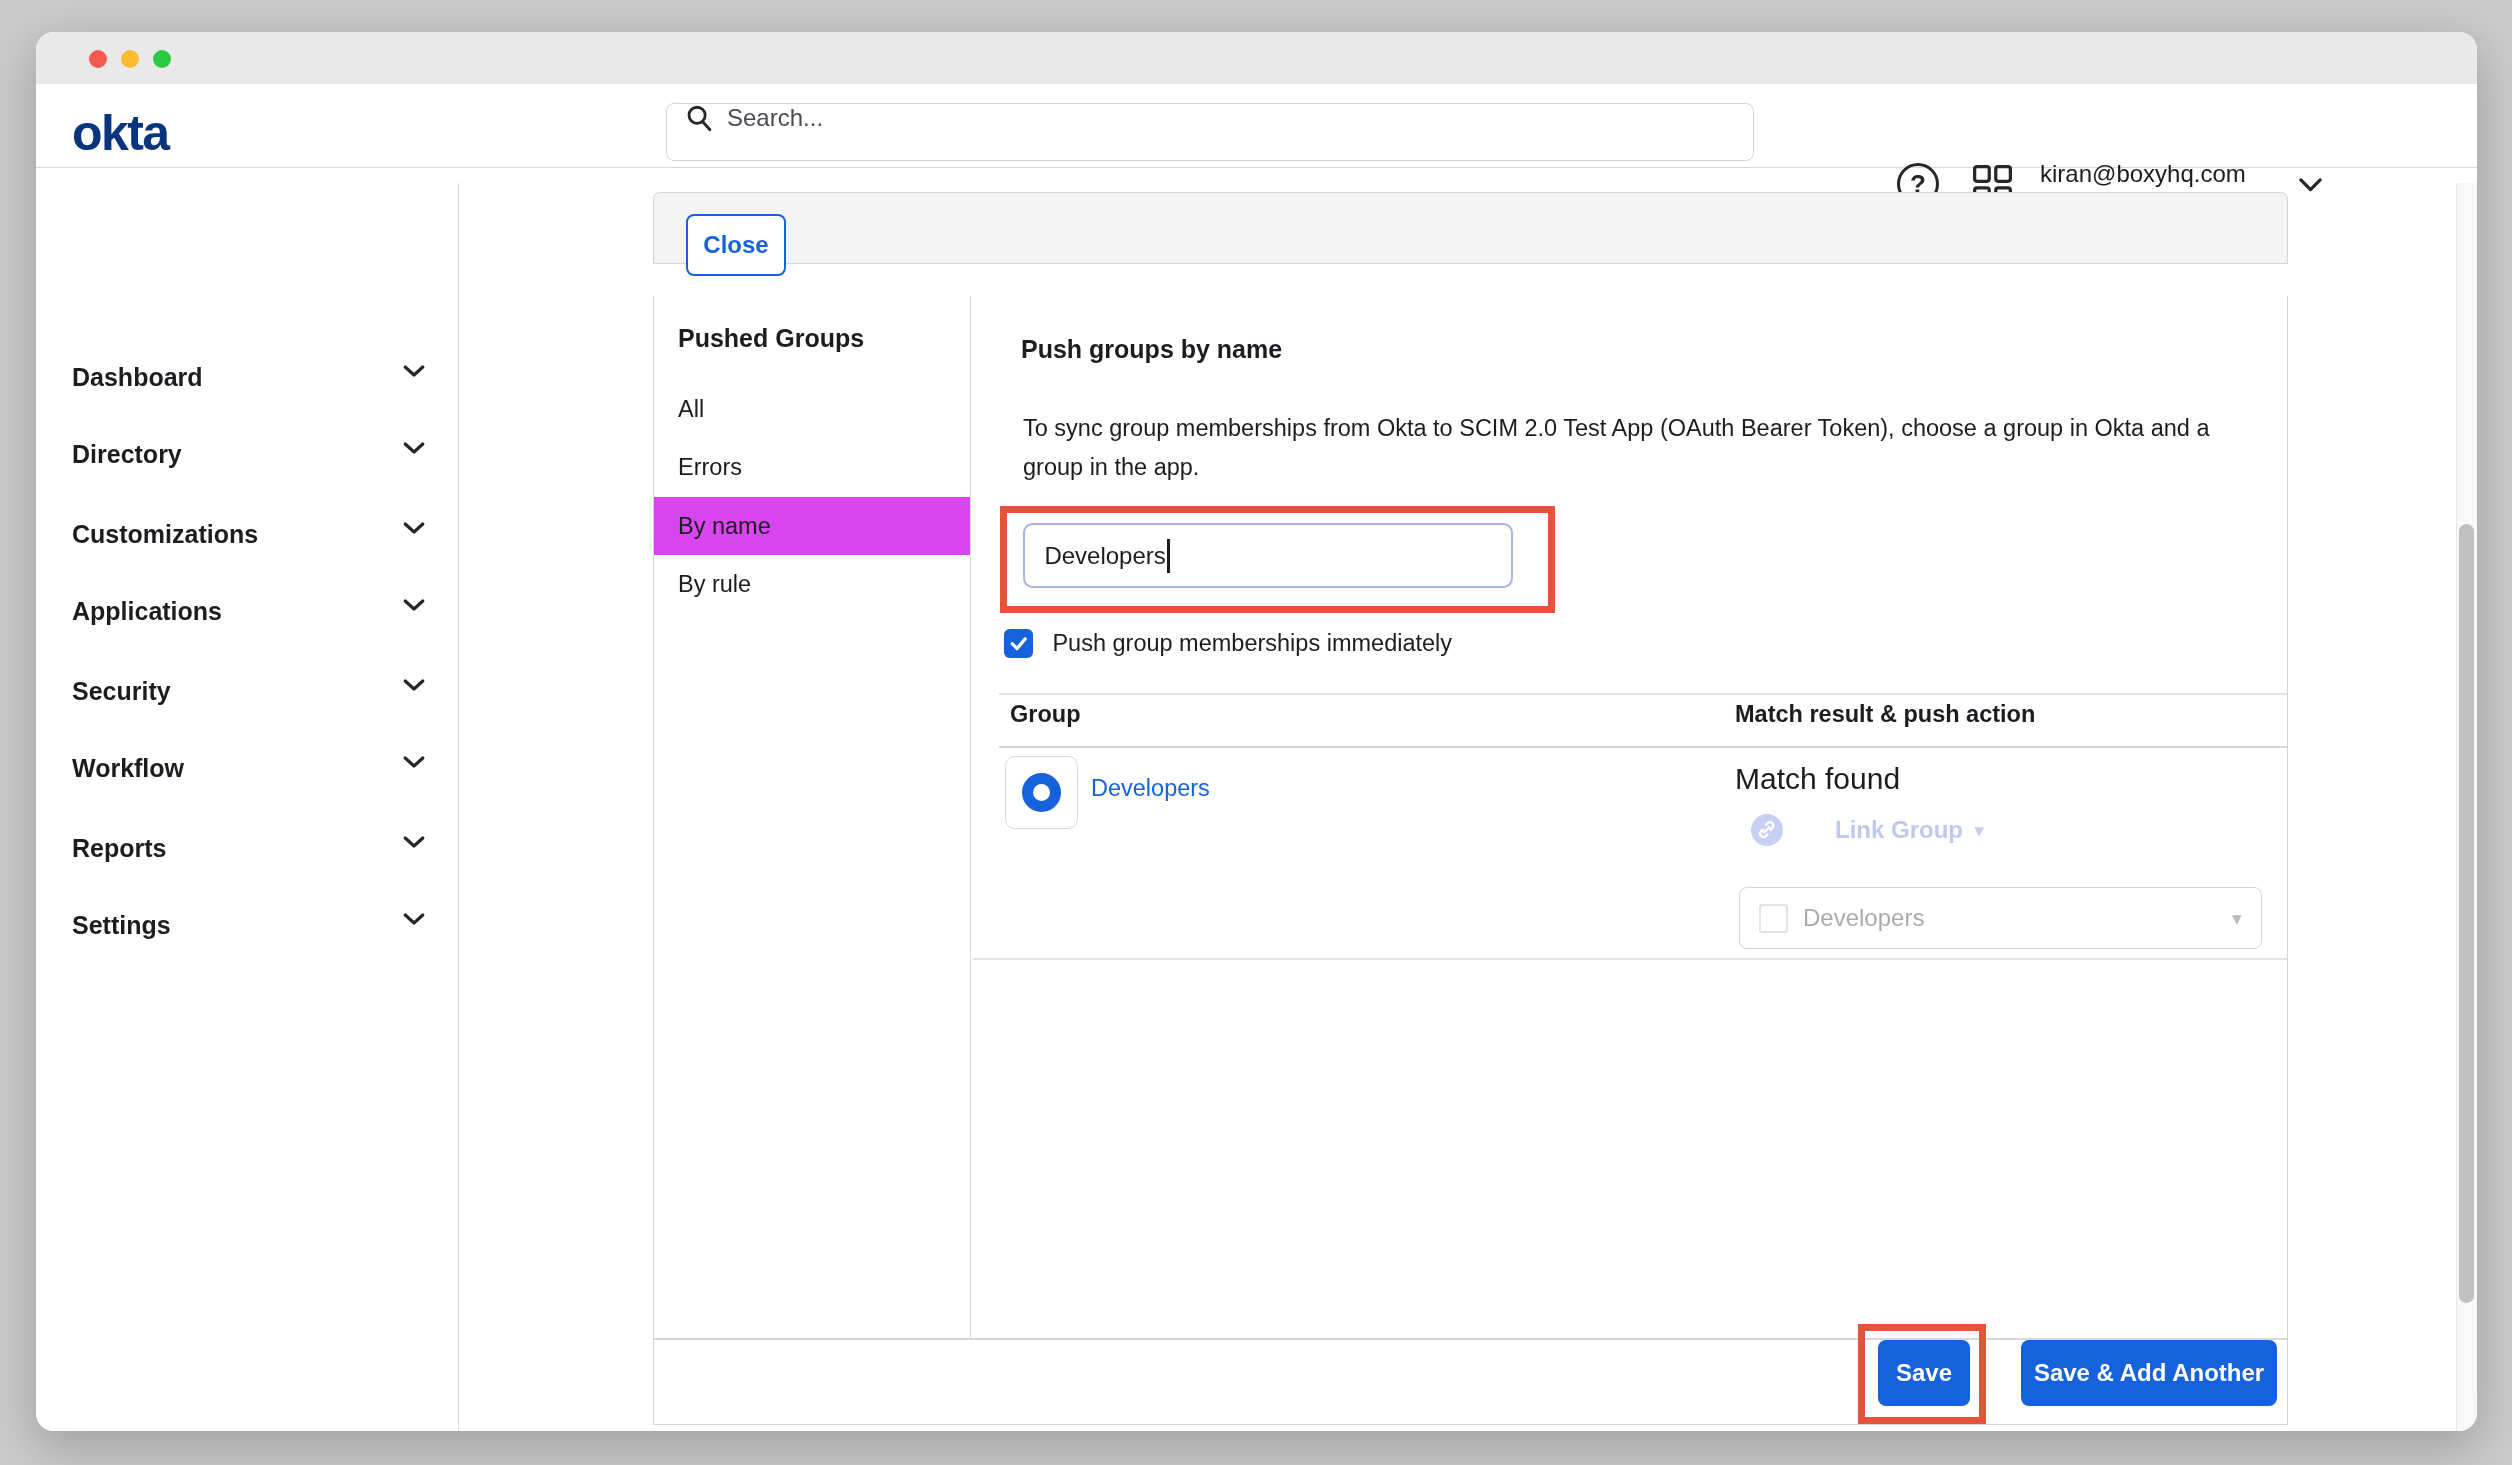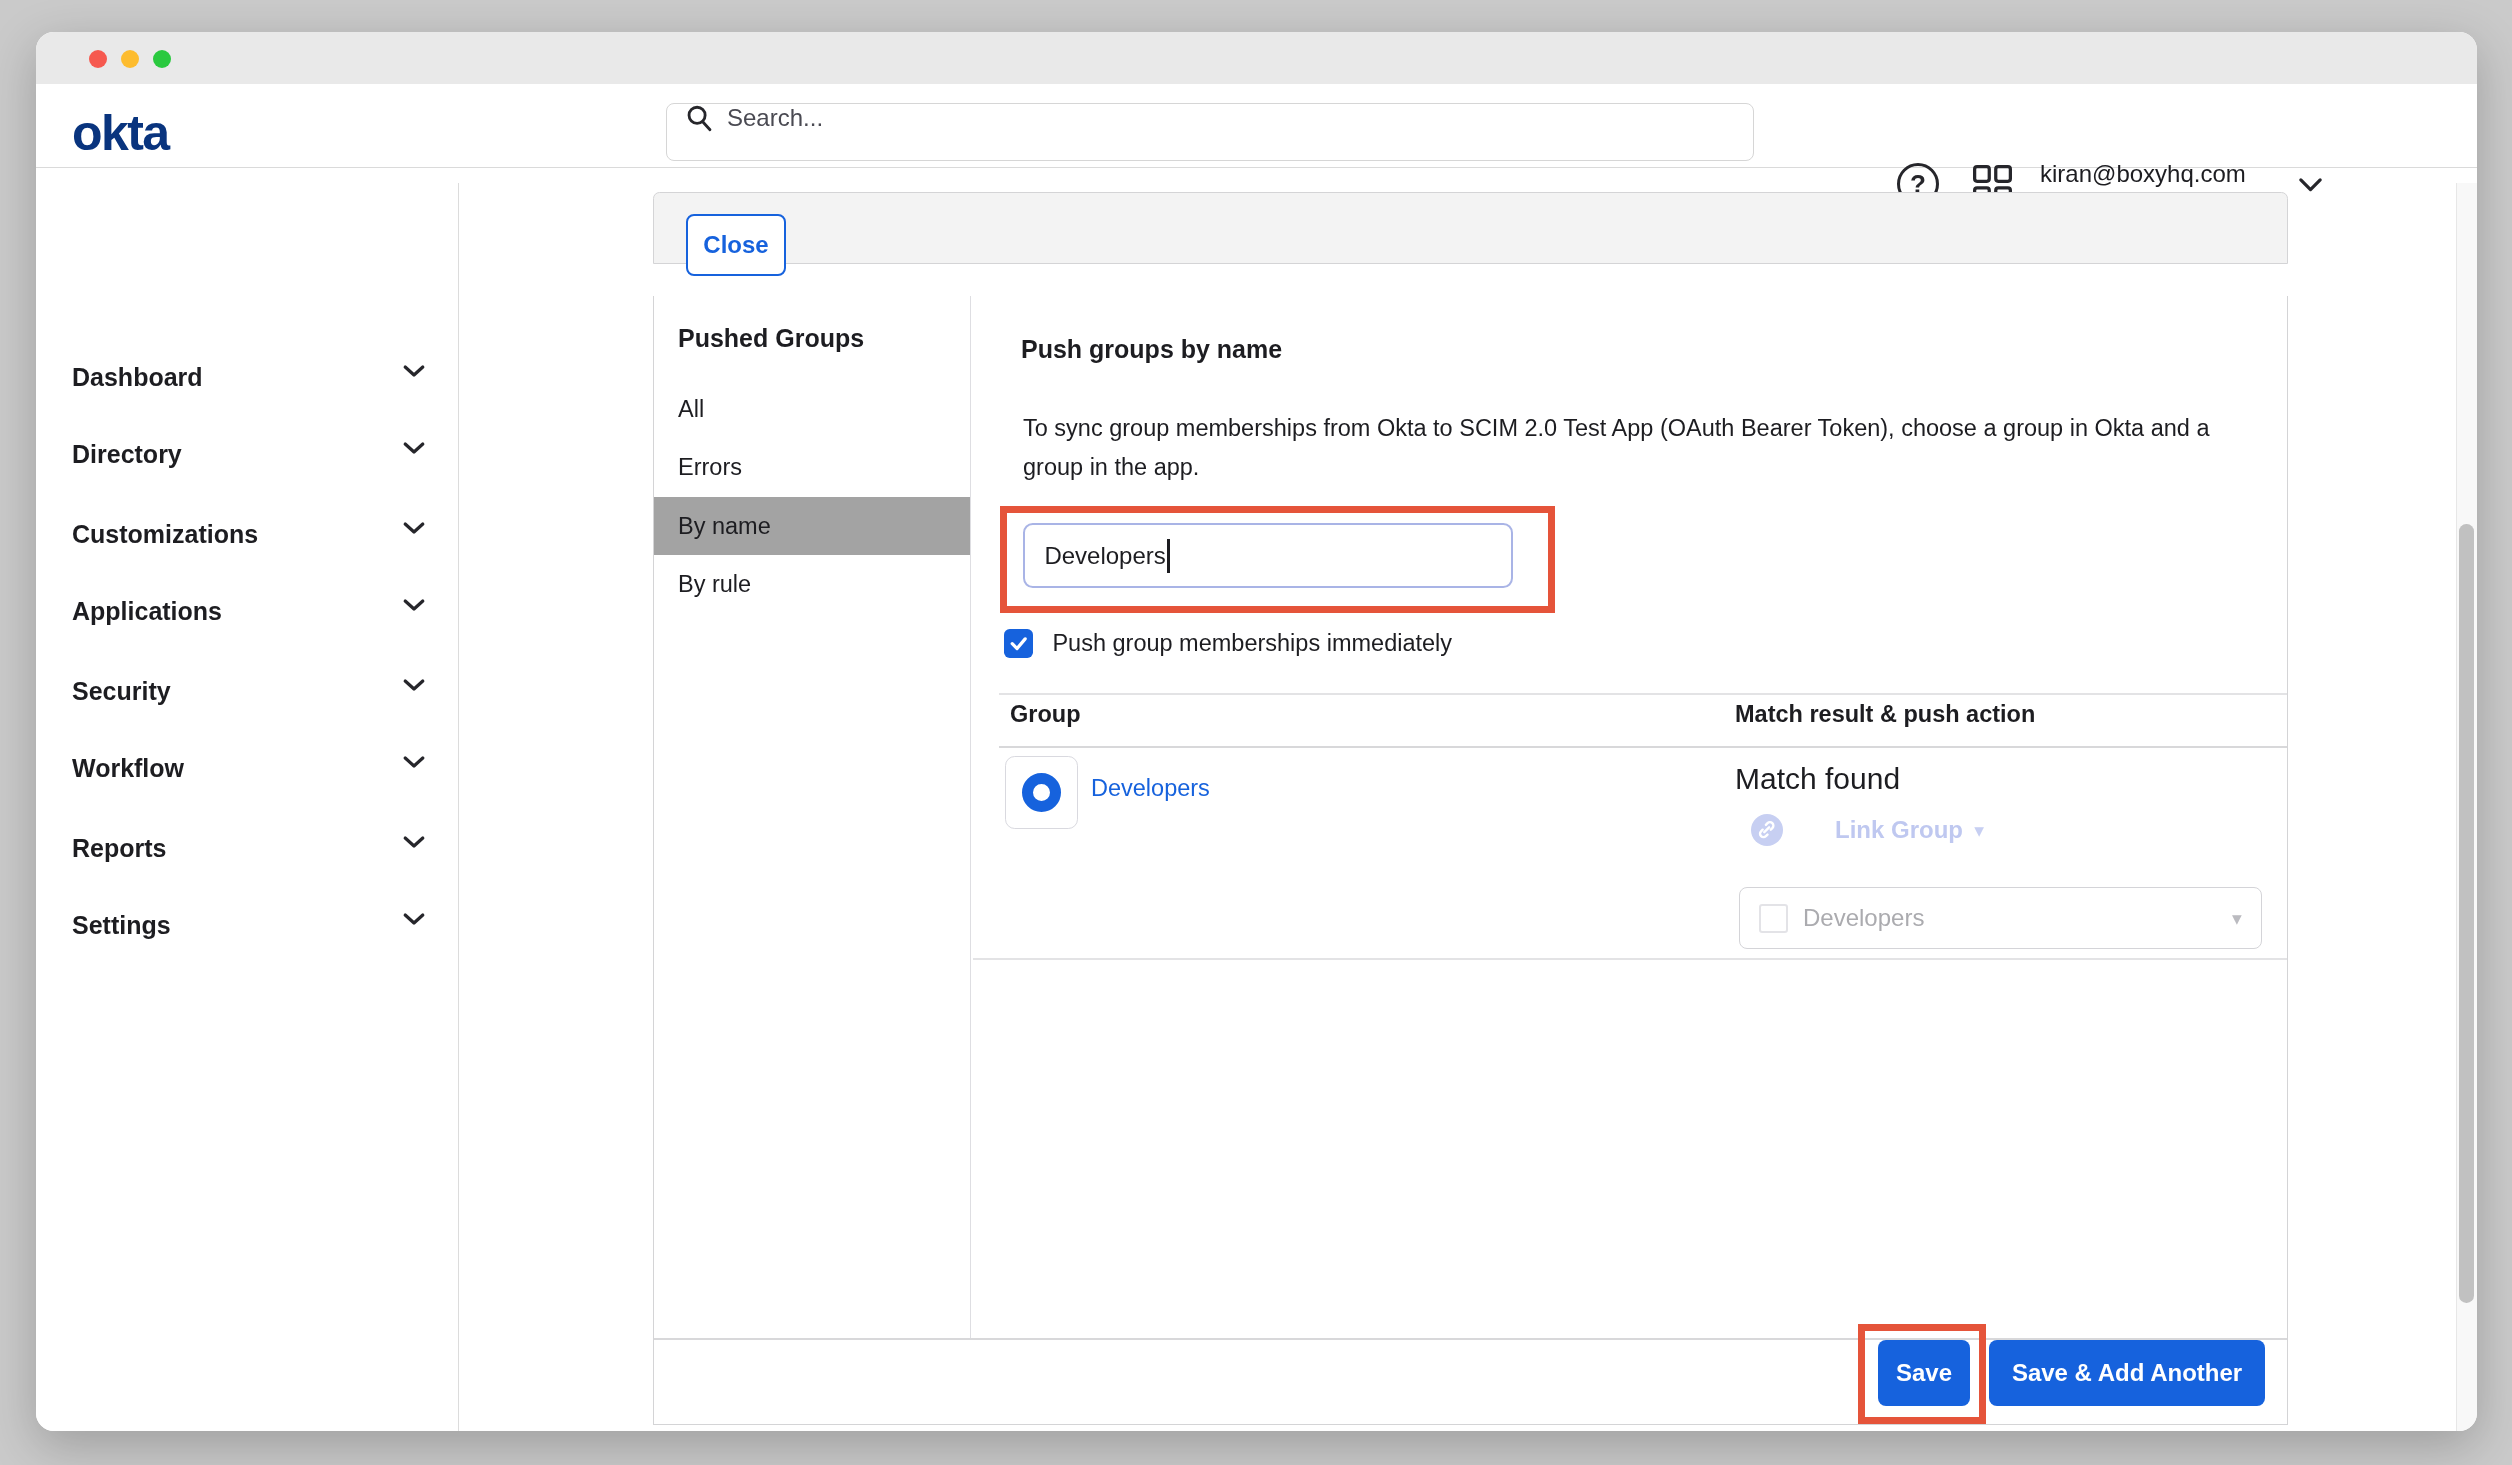--- a/index.html
+++ b/index.html
@@ -98,21 +98,21 @@
   .subnav {
     position:absolute; left:0; top:0; width:317px; height:1042px;
     border-right:1.6px solid #dedee2; background:#fff;
   }
   .subnav-title { position:absolute; left:24px; top:27.5px; font-size:25px; font-weight:700; }
   .subnav-item {
     position:absolute; left:0; right:0; height:58px;
     display:flex; align-items:center; padding-left:24px;
     font-size:23.5px; color:#1d1d21; cursor:pointer;
   }
-  .subnav-item.selected { background:#a3a3a3; }
+  .subnav-item.selected { background:#d946ef; }
 
   .panel-title { position:absolute; left:367px; top:39px; font-size:25px; font-weight:700; }
   .panel-desc {
     position:absolute; left:369px; top:113px; width:1214px;
     font-size:23.5px; line-height:39px; color:#1d1d21;
   }
 
   .annot { position:absolute; border:7.3px solid #e5543a; }
   .annot-input { left:346px; top:210px; width:555px; height:107px; }
   .annot-save  { left:1204px; top:1028px; width:128px; height:100px; z-index:5; }
@@ -171,21 +171,21 @@
   .app-select .sel-arrow { font-size:19.4px; color:#bbbbc0; }
 
   .footer-line { position:absolute; left:0; top:1042px; right:0; height:1.6px; background:#d8d8da; }
   .btn {
     position:absolute; top:1044px; height:66px; background:#1662dd; border:none;
     border-radius:8px; color:#fff; font-size:24px; font-weight:700;
     font-family:inherit; display:flex; align-items:center; justify-content:center;
     cursor:pointer; z-index:6;
   }
   .btn-save { left:1224px; width:92px; }
-  .btn-save-add { left:1335px; width:276px; }
+  .btn-save-add { left:1367px; width:256px; }
 
   svg { display:block; }
 </style>
 </head>
 <body>
 
 <div class="stage">
   <div class="window">
 
     <div class="titlebar">

